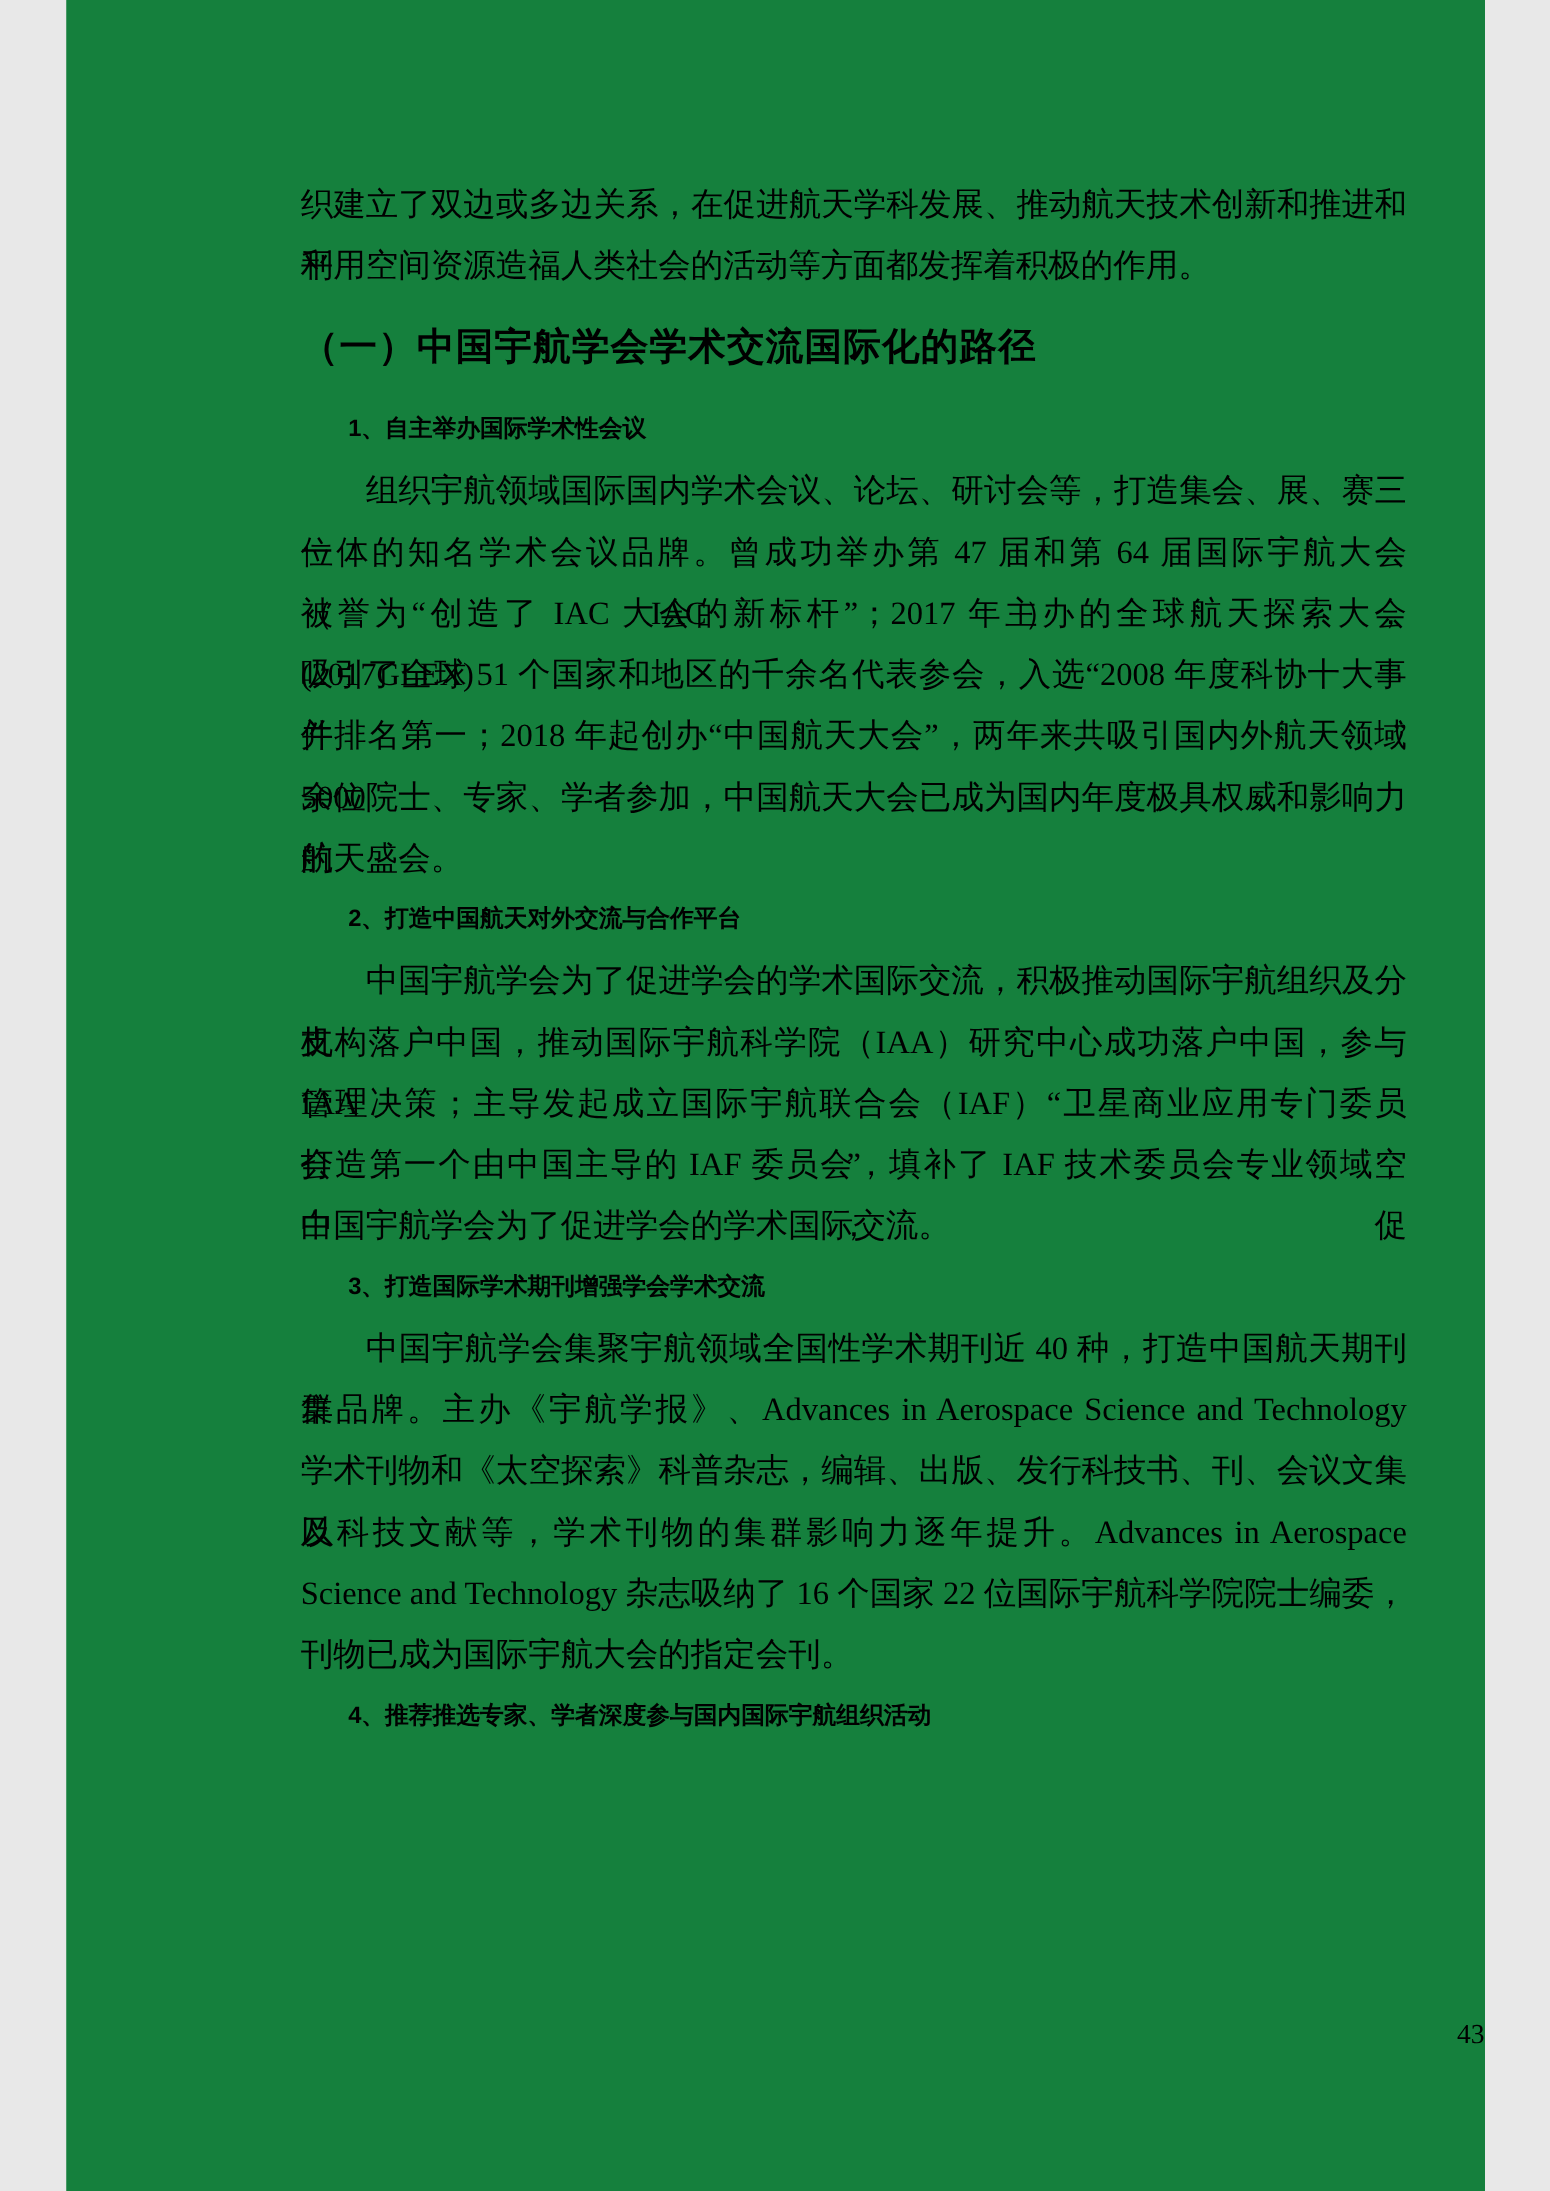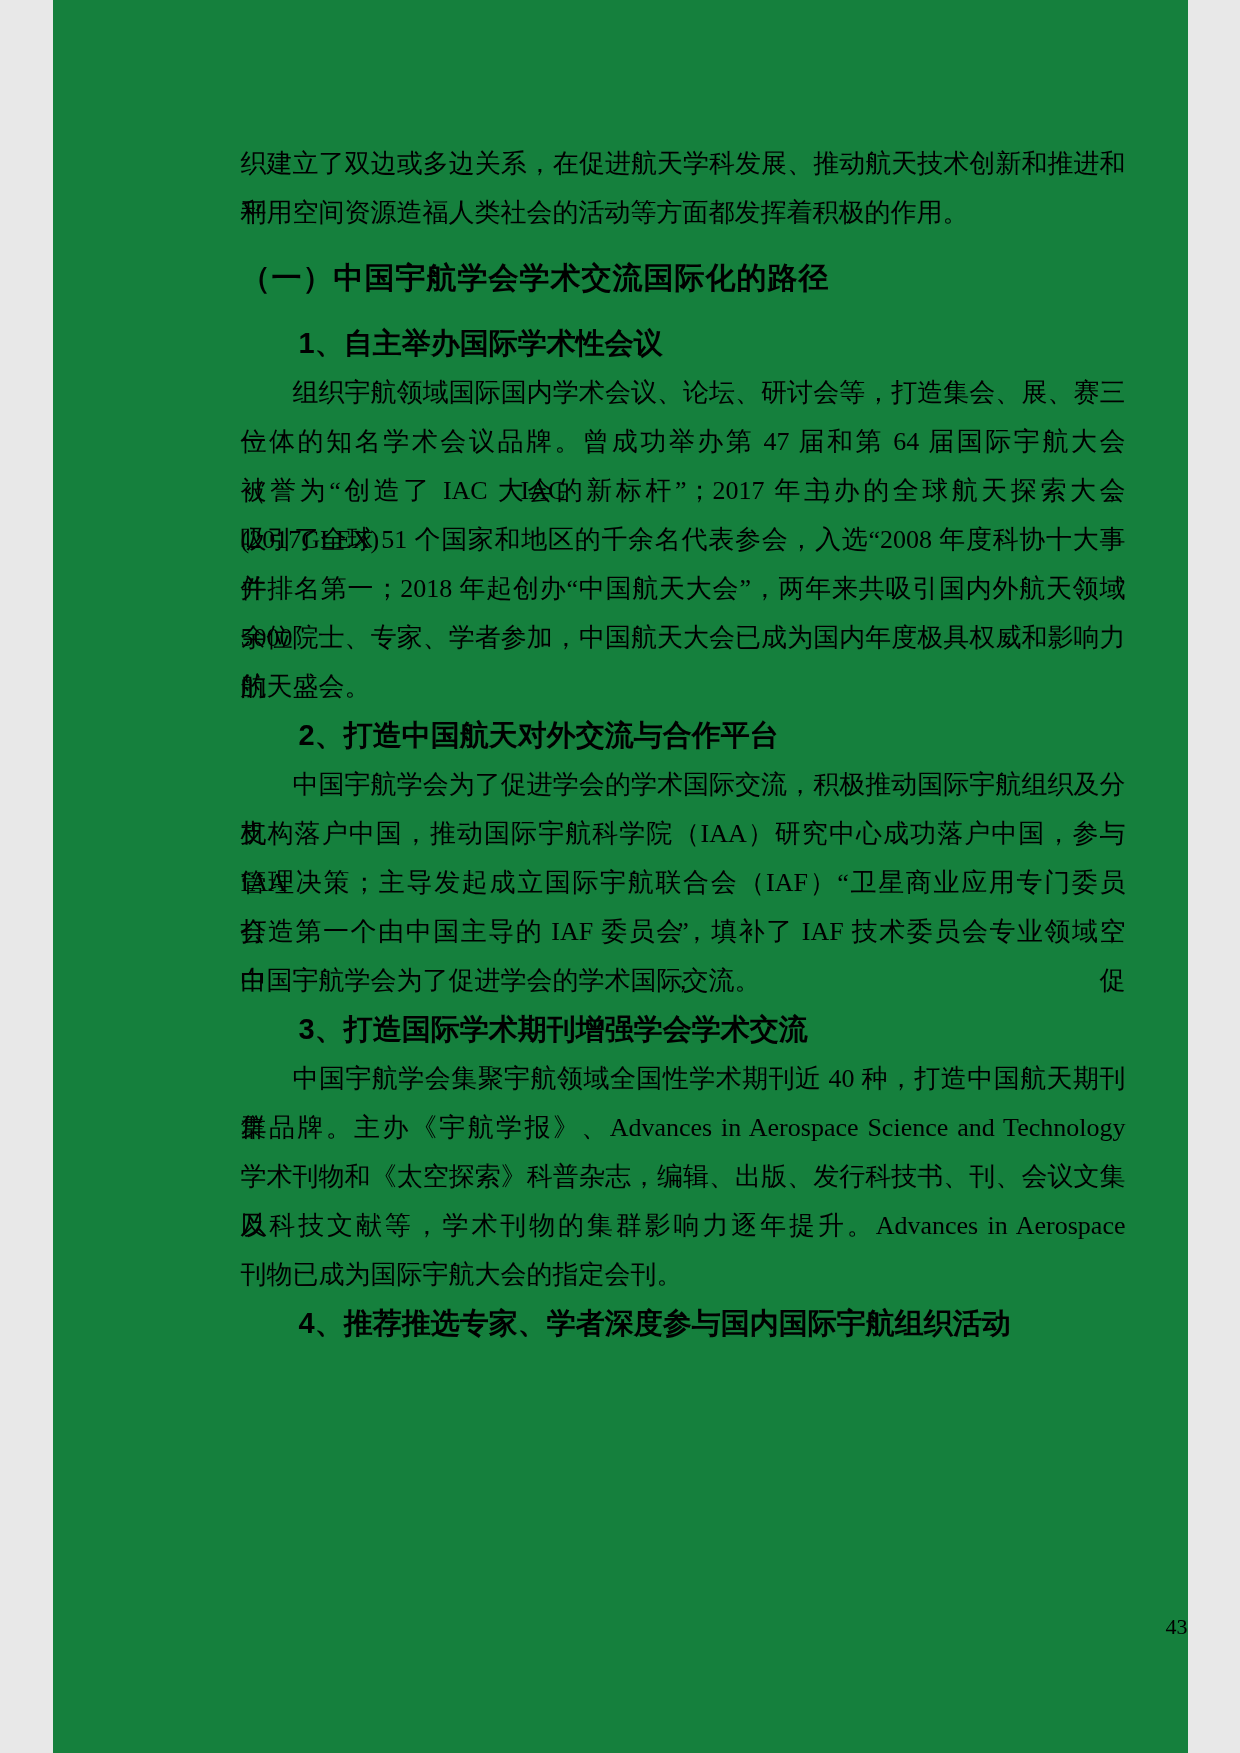--- a/index.html
+++ b/index.html
@@ -41,21 +41,21 @@
     margin:0;
     font-size:30px;
     font-weight:bold;
     font-family:"Liberation Sans","DejaVu Sans",sans-serif;
     letter-spacing:1px;
   }
   .subhead{
     height:49px;
     line-height:49px;
     margin:0;
-    font-size:29px;
+    font-size:19px;
     font-weight:bold;
     font-family:"Liberation Sans","DejaVu Sans",sans-serif;
     text-indent:2em;
   }
   .pagenum{
     position:absolute;
     top:1612px;left:0;
     width:100%;
     text-align:right;
     font-size:22px;
@@ -94,20 +94,21 @@
       <div class="line full">打造第一个由中国主导的 IAF 委员会，填补了 IAF 技术委员会专业领域空白，促</div>
       <div class="line last">中国宇航学会为了促进学会的学术国际交流。</div>
     </div>
 
     <h3 class="subhead">3、打造国际学术期刊增强学会学术交流</h3>
     <div class="para">
       <div class="line full indent">中国宇航学会集聚宇航领域全国性学术期刊近 40 种，打造中国航天期刊集</div>
       <div class="line full">群品牌。主办《宇航学报》、Advances in Aerospace Science and Technology</div>
       <div class="line full">学术刊物和《太空探索》科普杂志，编辑、出版、发行科技书、刊、会议文集以</div>
       <div class="line full">及科技文献等，学术刊物的集群影响力逐年提升。Advances in Aerospace</div>
+      <div class="line full">Science and Technology 杂志吸纳了 16 个国家 22 位国际宇航科学院院士编委，</div>
       <div class="line last">刊物已成为国际宇航大会的指定会刊。</div>
     </div>
 
     <h3 class="subhead">4、推荐推选专家、学者深度参与国内国际宇航组织活动</h3>
 
   </div>
 
   <div class="pagenum">43</div>
 </div>
 

